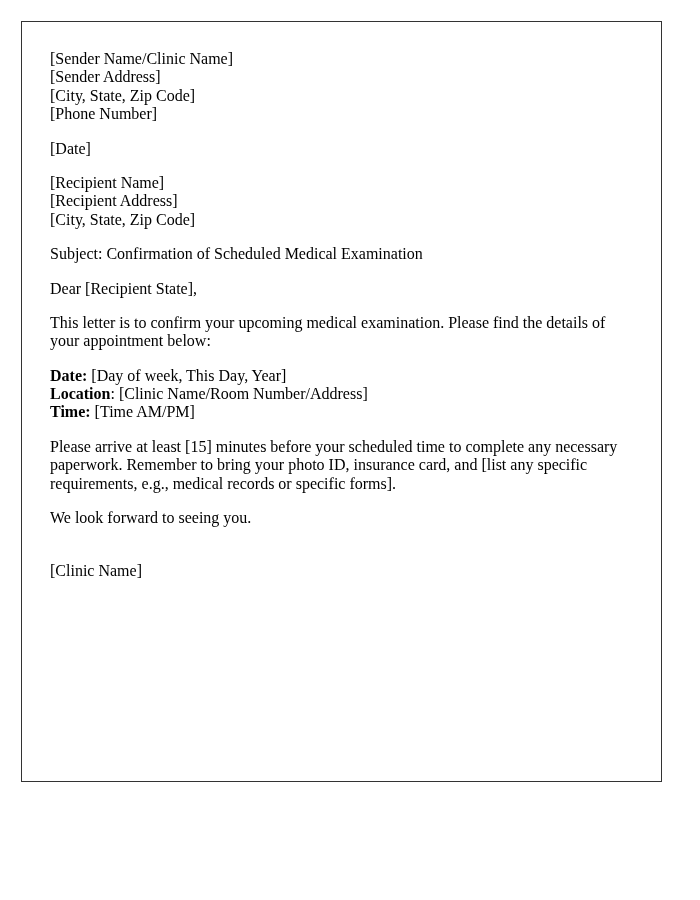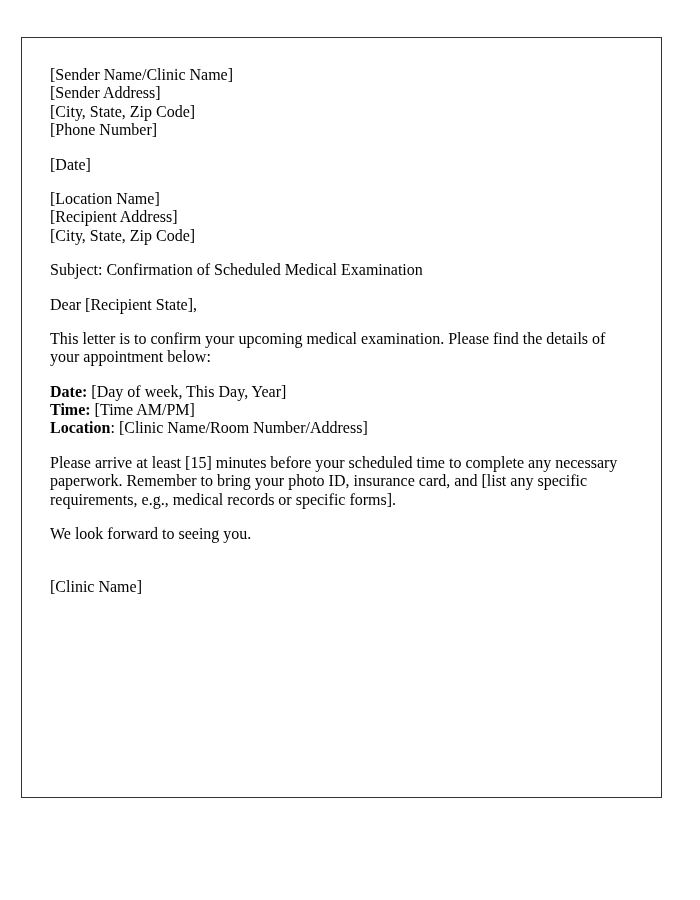--- a/index.html
+++ b/index.html
@@ -11,21 +11,21 @@
     width: 700px;
     height: 900px;
     position: relative;
     font-family: "Liberation Serif", "DejaVu Serif", serif;
     font-size: 16px;
     color: #000000;
   }
   .sheet {
     position: absolute;
     left: 21px;
-    top: 37px;
+    top: 21px;
     width: 641px;
     height: 761px;
     box-sizing: border-box;
     border: 1px solid #333333;
     padding: 28px;
     background: #ffffff;
     overflow: hidden;
   }
   .para {
     margin: 16px 0;
@@ -46,35 +46,35 @@
   <div class="para">
     <span>[Sender Name/Clinic Name]</span><br>
     <span>[Sender Address]</span><br>
     <span>[City, State, Zip Code]</span><br>
     <span>[Phone Number]</span>
   </div>
 
   <div class="para">[Date]</div>
 
   <div class="para">
-    <span>[Location Name]</span><br>
+    <span>[Recipient Name]</span><br>
     <span>[Recipient Address]</span><br>
     <span>[City, State, Zip Code]</span>
   </div>
 
   <div class="para">Subject: Confirmation of Scheduled Medical Examination</div>
 
   <div class="para">Dear [Recipient State],</div>
 
   <div class="para">This letter is to confirm your upcoming medical examination. Please find the details of your appointment below:</div>
 
   <div class="para">
     <div><b class="detail-label">Date:</b><span></span> <span>[Day of week, This Day, Year]</span></div>
+    <div><b class="detail-label">Location</b><span>:</span> <span>[Clinic Name/Room Number/Address]</span></div>
     <div><b class="detail-label">Time:</b><span></span> <span>[Time AM/PM]</span></div>
-    <div><b class="detail-label">Location</b><span>:</span> <span>[Clinic Name/Room Number/Address]</span></div>
   </div>
 
   <div class="para">Please arrive at least [15] minutes before your scheduled time to complete any necessary paperwork. Remember to bring your photo ID, insurance card, and [list any specific requirements, e.g., medical records or specific forms].</div>
 
 
   <div class="para">We look forward to seeing you.</div>
 
 
   <div class="para">
     <br>

